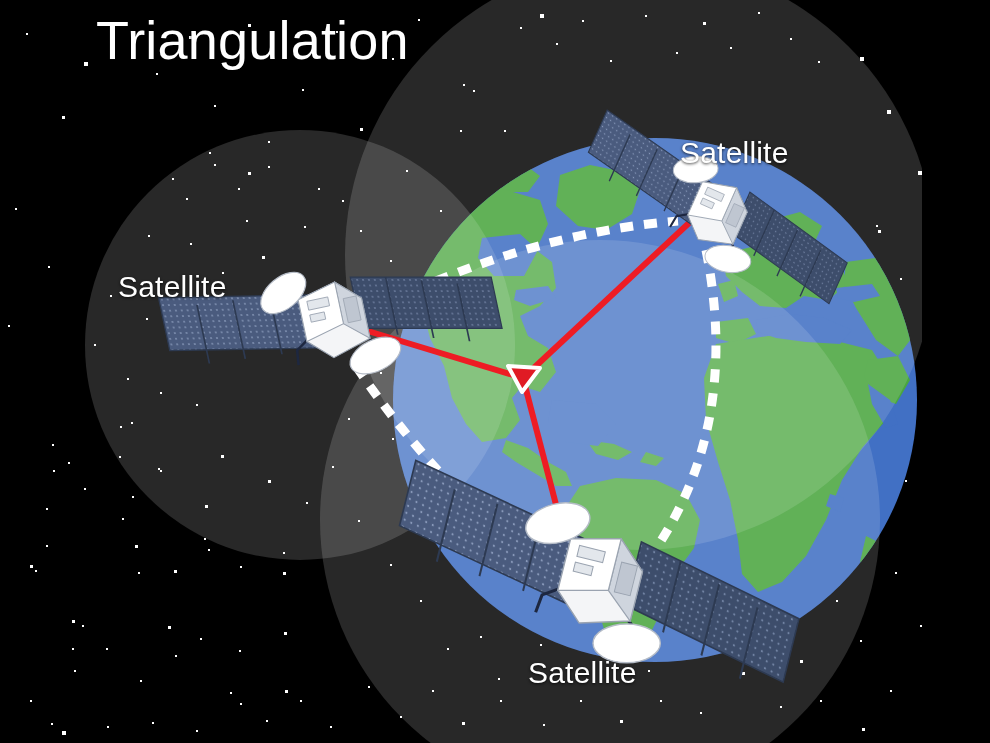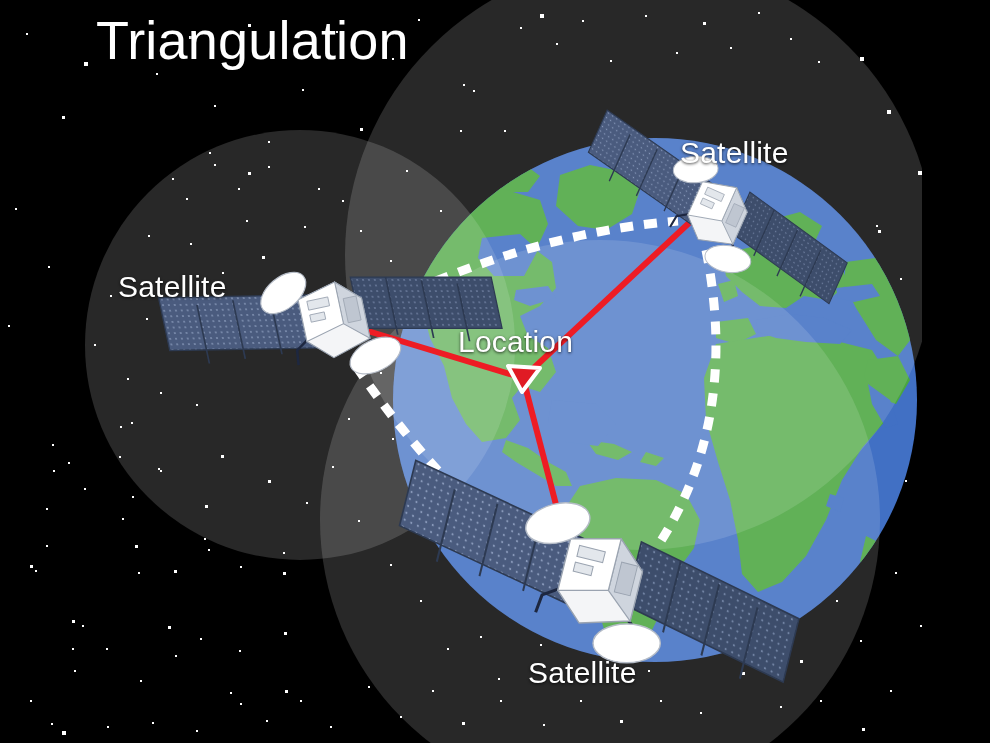--- a/index.html
+++ b/index.html
@@ -381,15 +381,14 @@
   </svg>
 
   <div class="label" id="title-label">Triangulation</div>
 
   <div class="label" id="label-sat-left">Satellite</div>
 
   <div class="label" id="label-sat-top">Satellite</div>
 
   <div class="label" id="label-sat-bottom">Satellite</div>
 
-  <div class="label" id="label-location">Location</div>
 
 </div>
 
 </body></html>

